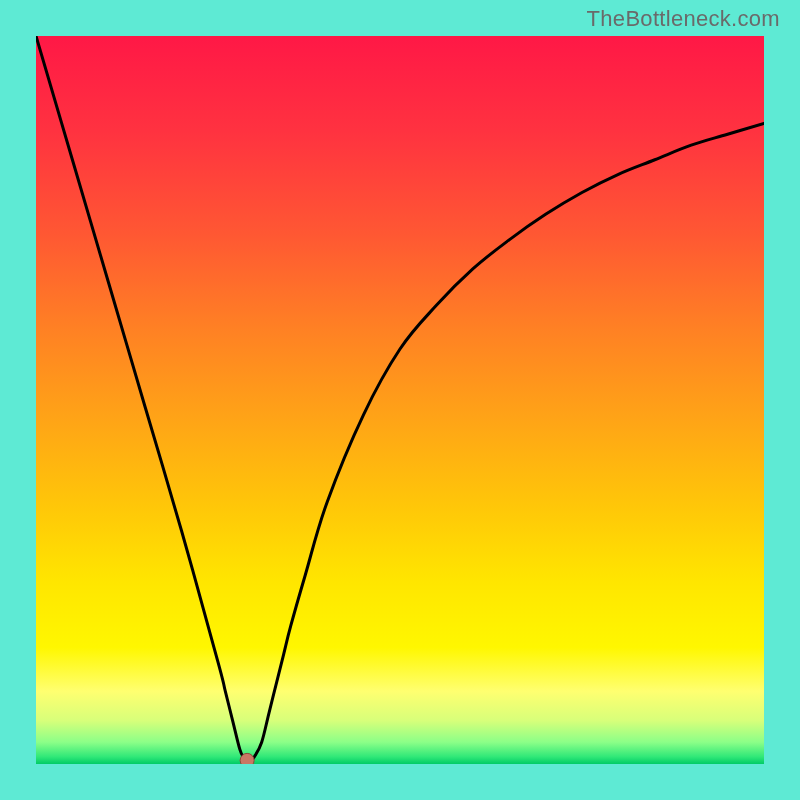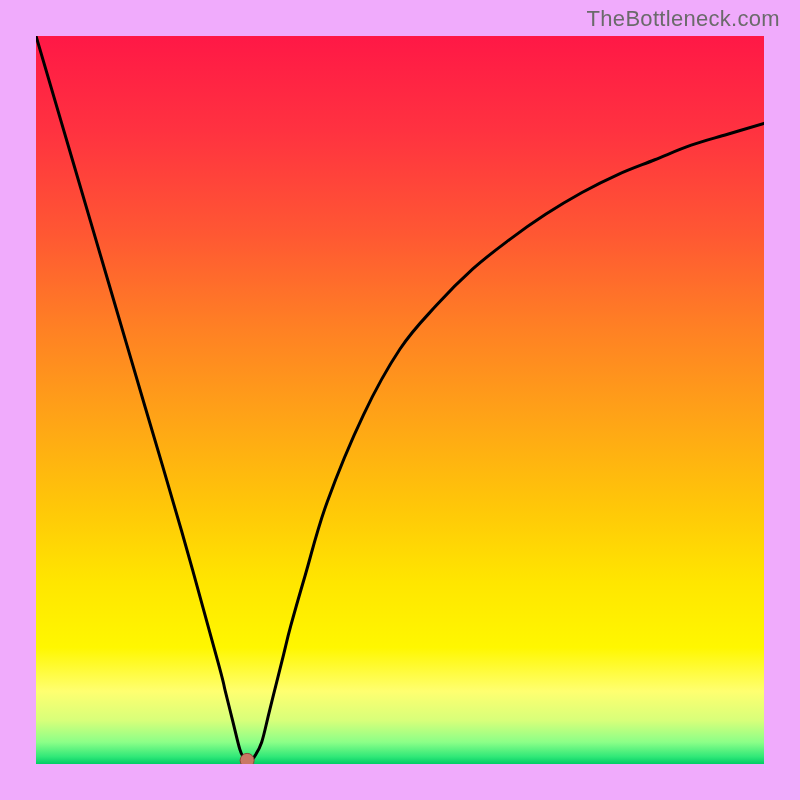--- a/index.html
+++ b/index.html
@@ -8,21 +8,21 @@
     width: 800px;
     height: 800px;
     font-family: Arial, sans-serif;
     background: #000;
     overflow: hidden;
     position: relative;
   }
   .outer {
     width: 800px;
     height: 800px;
-    background: #f0abfc;
+    background: #5eead4;
     position: relative;
   }
   .plot {
     position: absolute;
     left: 36px;
     top: 36px;
     width: 728px;
     height: 728px;
   }
   .watermark {

